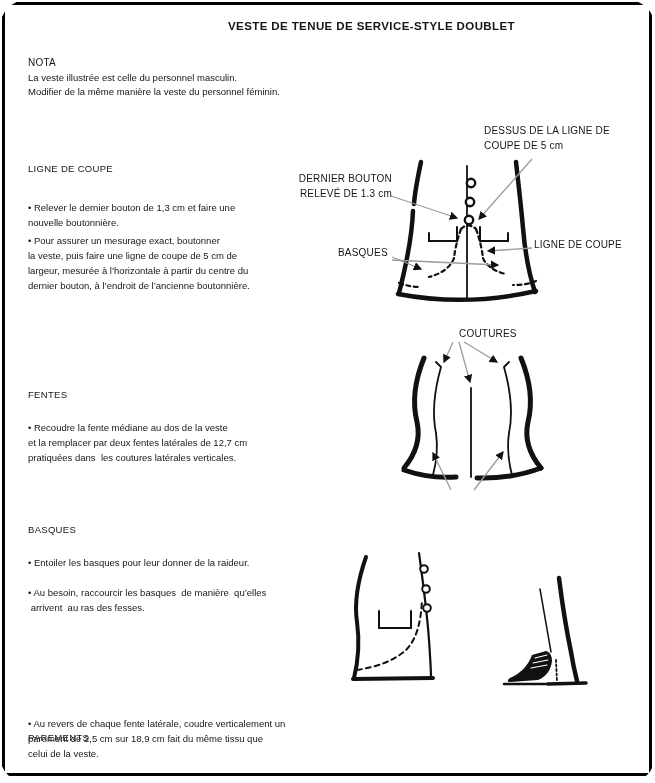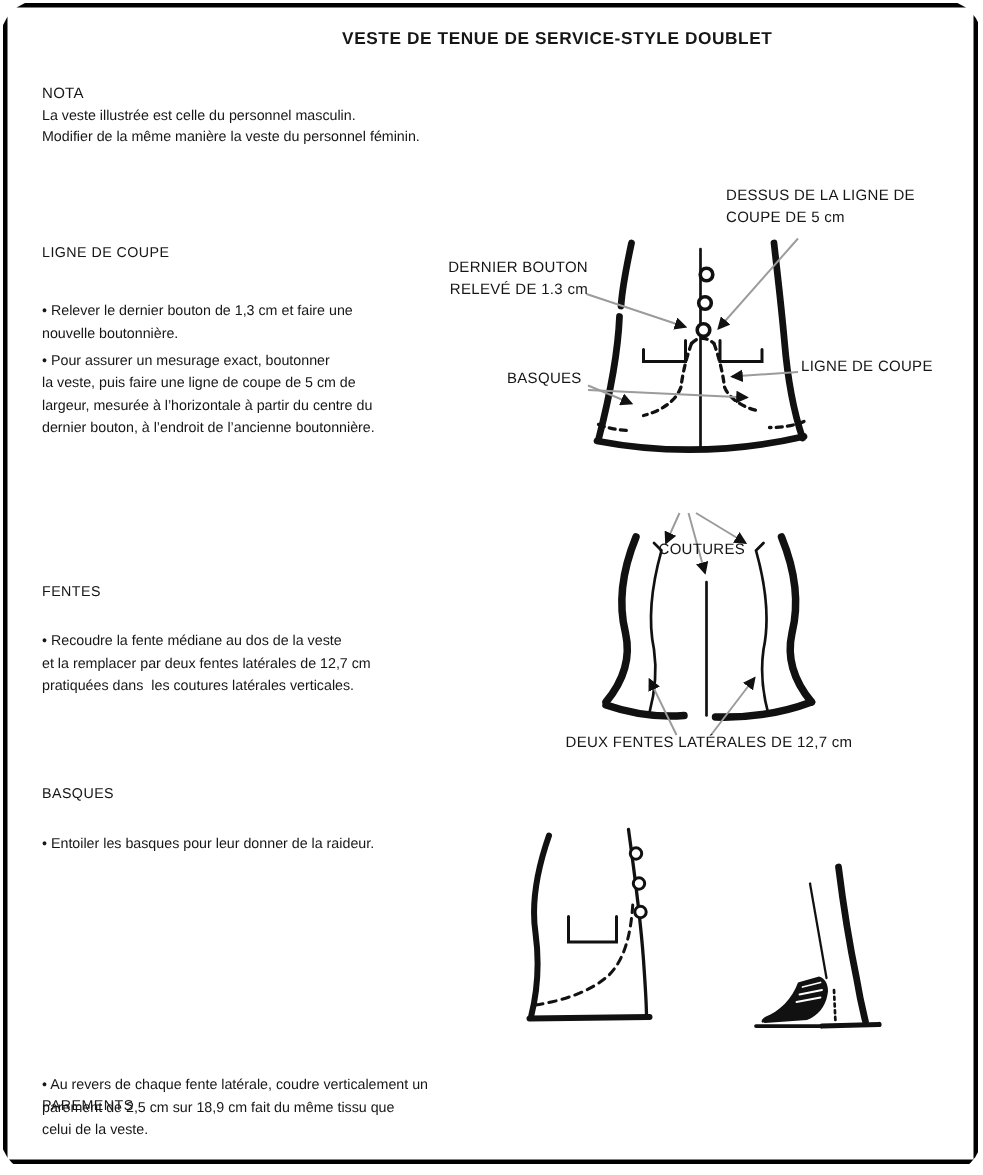--- a/index.html
+++ b/index.html
@@ -118,29 +118,30 @@
 largeur, mesurée à l’horizontale à partir du centre du
 dernier bouton, à l’endroit de l’ancienne boutonnière.</div>
 
   <div class="abs h" style="left:28px; top:389px;">FENTES</div>
   <div class="abs body" style="left:28px; top:420px; width:265px;">• Recoudre la fente médiane au dos de la veste
 et la remplacer par deux fentes latérales de 12,7 cm
 pratiquées dans  les coutures latérales verticales.</div>
 
   <div class="abs h" style="left:28px; top:524px;">BASQUES</div>
   <div class="abs body" style="left:28px; top:555px; width:290px;">• Entoiler les basques pour leur donner de la raideur.</div>
+  <div class="abs body" style="left:28px; top:585px; width:290px;">• Au besoin, raccourcir les basques  de manière  qu’elles
+ arrivent  au ras des fesses.</div>
 
   <div class="abs h" style="left:28px; top:685px;margin-top:47px;">PAREMENTS</div>
   <div class="abs body" style="left:28px; top:716px; width:310px;">• Au revers de chaque fente latérale, coudre verticalement un
 parement de 2,5 cm sur 18,9 cm fait du même tissu que
 celui de la veste.</div>
 
   <div class="abs lbl" style="left:484px; top:124px; width:140px;">DESSUS DE LA LIGNE DE
 COUPE DE 5 cm</div>
   <div class="abs lbl" style="left:292px; top:172px; width:100px; text-align:right;">DERNIER BOUTON
 RELEVÉ DE 1.3 cm</div>
   <div class="abs lbl" style="left:338px; top:246px;">BASQUES</div>
   <div class="abs lbl" style="left:534px; top:238px;">LIGNE DE COUPE</div>
 
-  <div class="abs lbl" style="left:439px; top:327px;margin-top:33px;">COUTURES</div>
-  <div class="abs lbl" style="left:377px; top:489px;">DEUX FENTES LATÉRALES DE 12,7 cm</div>
+  <div class="abs lbl" style="left:459px; top:327px;">COUTURES</div>
 
 </div>
 
 </body></html>

